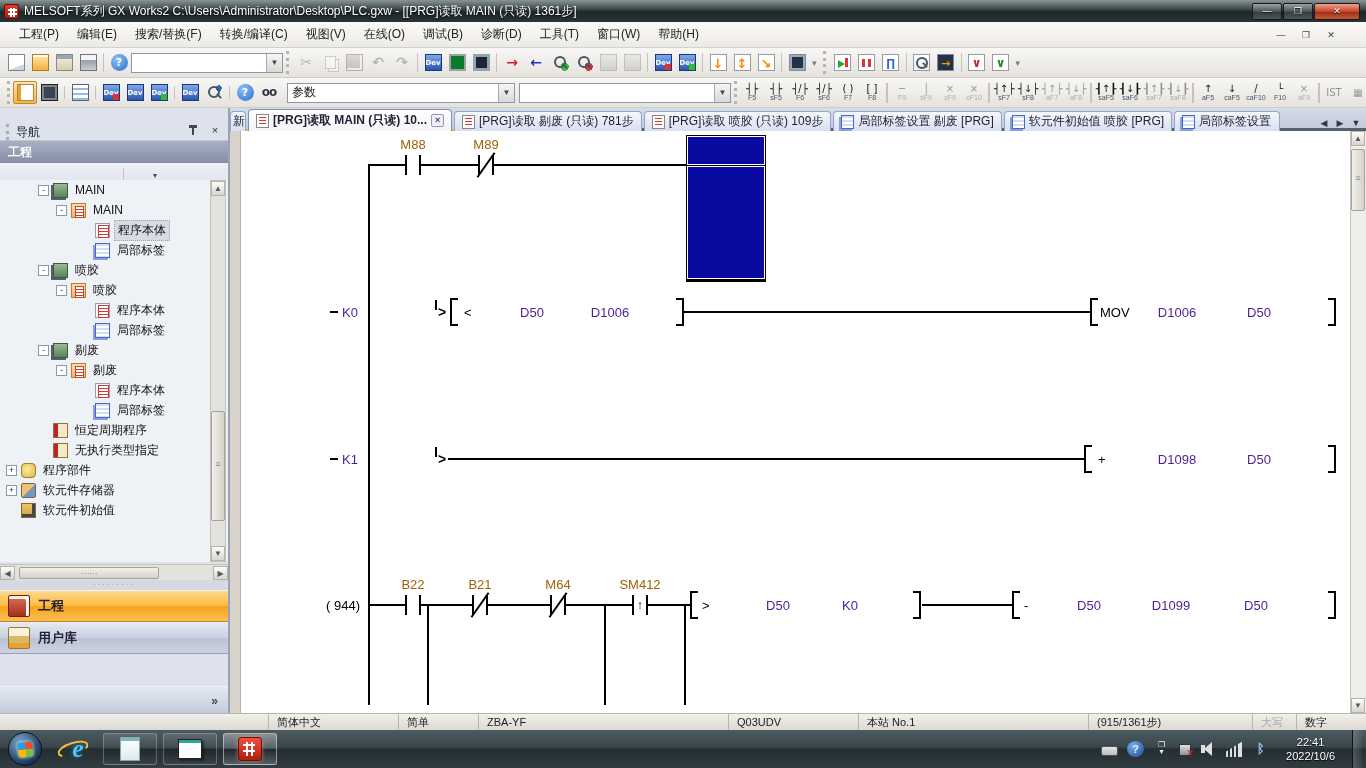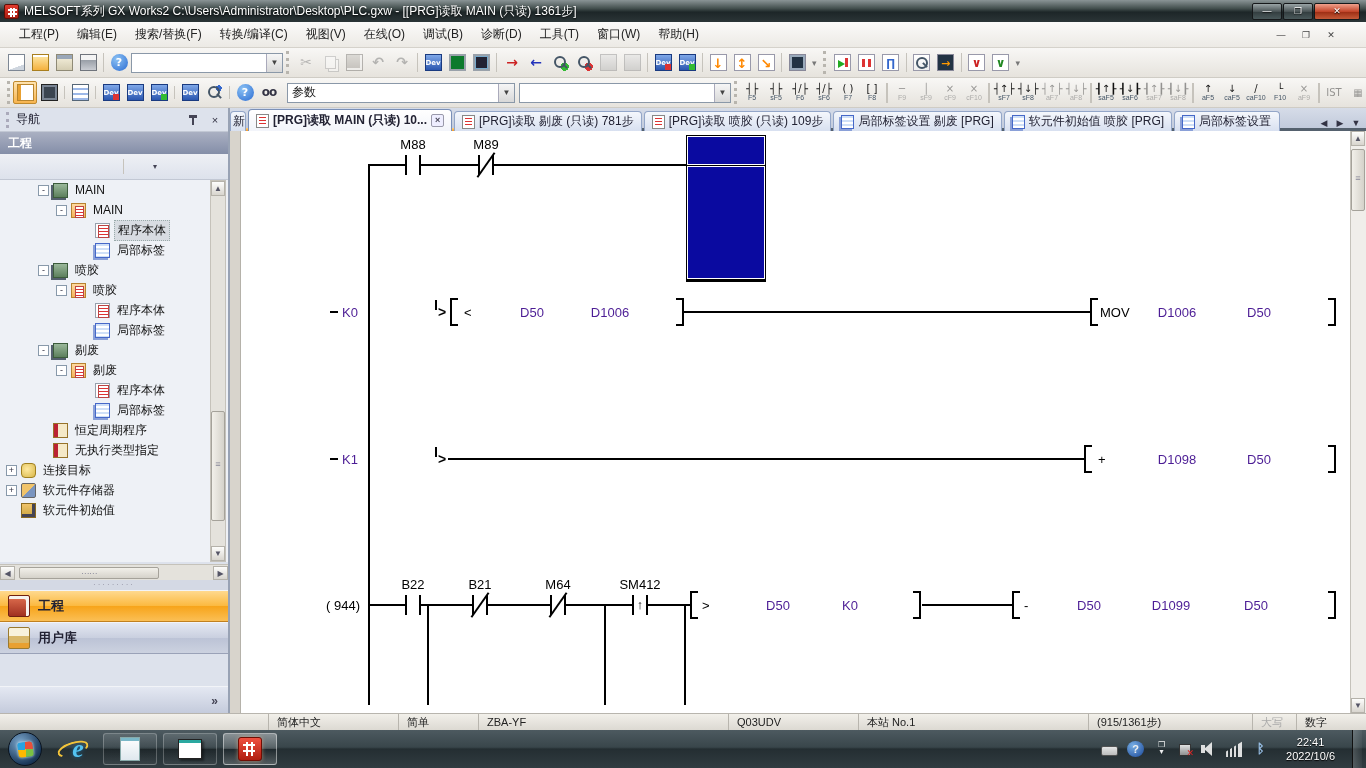--- a/index.html
+++ b/index.html
@@ -79,21 +79,21 @@
 .k-binoc .ic::after{content:"oo";letter-spacing:-1px;color:#334;font-size:12px}
 .k-eye .ic{background:linear-gradient(#7fa8e8,#2a56b0);border:1px solid #1a3a80;color:#fff;font-size:7px}
 .k-eye .ic::after{content:"Dev"}
 
 .symbtn{width:24px;height:26px;flex:none;display:flex;flex-direction:column;align-items:center;justify-content:center;border:1px solid transparent}
 .symbtn .g{font-family:"DejaVu Sans",sans-serif;font-size:10px;line-height:11px;color:#111;white-space:nowrap}
 .symbtn .l{font-size:7px;line-height:8px;color:#456}
 .symsep{width:1px;height:20px;background:#c6c3bc;margin:0 2px;flex:none}
 
 .nav{position:absolute;left:0;top:108px;width:230px;height:605px;background:#dde2ec;border-right:2px solid #98a2b4}
-.navhead{height:24px;display:flex;align-items:center;padding:8px 6px;color:#223;font-size:12px;border-bottom:1px solid #c2c8d4}
+.navhead{height:24px;display:flex;align-items:flex-start;padding:16px 6px;color:#223;font-size:12px;border-bottom:1px solid #c2c8d4}
 .navhead .grip2{width:4px;height:16px;border-left:3px dotted #aab;margin-right:6px}
 .pinicon{margin-left:auto;width:12px;height:12px;position:relative}
 .pinicon::before{content:"";position:absolute;left:1px;top:1px;width:8px;height:3px;background:#445}
 .pinicon::after{content:"";position:absolute;left:4px;top:4px;width:2px;height:7px;background:#445}
 .navclose{width:14px;margin-left:8px;color:#334;font-size:11px;text-align:center}
 .navsect{height:22px;background:linear-gradient(#aab0c2,#848ea8);color:#fff;font-weight:bold;font-size:12px;display:flex;align-items:center;padding:0 8px}
 .navtools{height:26px;display:flex;align-items:center;gap:3px;padding:0 5px;background:linear-gradient(#eef0f5,#dde2ec);border-bottom:1px solid #c2c8d4}
 .ntbtn{width:20px;height:20px;display:flex;align-items:center;justify-content:center;position:relative}
 .ntic{width:15px;height:15px;position:relative;font:10px/15px "DejaVu Sans",sans-serif;text-align:center}
 .tree{position:absolute;left:0;top:72px;width:228px;height:382px;background:#eef1f6;overflow:hidden}
@@ -153,21 +153,21 @@
 .lmargin{position:absolute;left:0;top:0;width:11px;height:582px;background:#d8d4cc;border-right:1px solid #b5b2aa}
 .hline{position:absolute;height:2px;background:#000}
 .vline{position:absolute;width:2px;background:#000}
 .contact{position:absolute;width:24px;height:24px;background:#fff}
 .contact .bl,.contact .br{position:absolute;top:2px;bottom:2px;width:2px;background:#000}
 .contact .bl{left:4px}.contact .br{right:4px}
 .contact::before{content:"";position:absolute;left:0;top:11px;width:5px;height:2px;background:#000}
 .contact::after{content:"";position:absolute;right:0;top:11px;width:5px;height:2px;background:#000}
 .contact.nc .sl{position:absolute;left:-3px;top:11px;width:30px;height:2px;background:#000;transform:rotate(-55deg)}
 .contact.rise .ar{position:absolute;left:0;right:0;top:3px;text-align:center;font-size:13px;font-weight:bold;line-height:17px}
-.lbl{position:absolute;transform:translateX(-50%);font-size:13px;color:#000000;white-space:nowrap}
+.lbl{position:absolute;transform:translateX(-50%);font-size:13px;color:#a16207;white-space:nowrap}
 .dv{position:absolute;transform:translate(-50%,-50%);font-size:13px;color:#4c1d95;background:#fff;padding:0 2px;white-space:nowrap}
 .dvl{position:absolute;transform:translateY(-50%);font-size:13px;color:#000;background:#fff;white-space:nowrap}
 .dvt{position:absolute;transform:translate(-50%,-50%);font-size:14px;font-weight:bold;color:#000}
 .brkl,.brkr{position:absolute;width:8px;height:28px;border-top:2px solid #000;border-bottom:2px solid #000}
 .brkl{border-left:2px solid #000}
 .brkr{border-right:2px solid #000}
 .selbox{position:absolute;left:456px;top:4px;width:80px;height:147px;background:#000;padding:1px}
 .selcell{background:#0a0aa0;border:1px solid #fff}
 .selcell.c1{height:29px;margin-bottom:1px}
 .selcell.c2{height:113px}
@@ -742,21 +742,21 @@
 
         <div class="trow dep2">
           <span class="texp hid"></span>
           <span class="tico ic-pbook"></span>
           <span class="tlabel">无执行类型指定</span>
         </div>
 
         <div class="trow dep1">
           <span class="texp">+</span>
           <span class="tico ic-parts"></span>
-          <span class="tlabel">连接目标</span>
+          <span class="tlabel">程序部件</span>
         </div>
 
         <div class="trow dep1">
           <span class="texp">+</span>
           <span class="tico ic-devmem"></span>
           <span class="tlabel">软元件存储器</span>
         </div>
 
         <div class="trow dep1">
           <span class="texp hid"></span>

